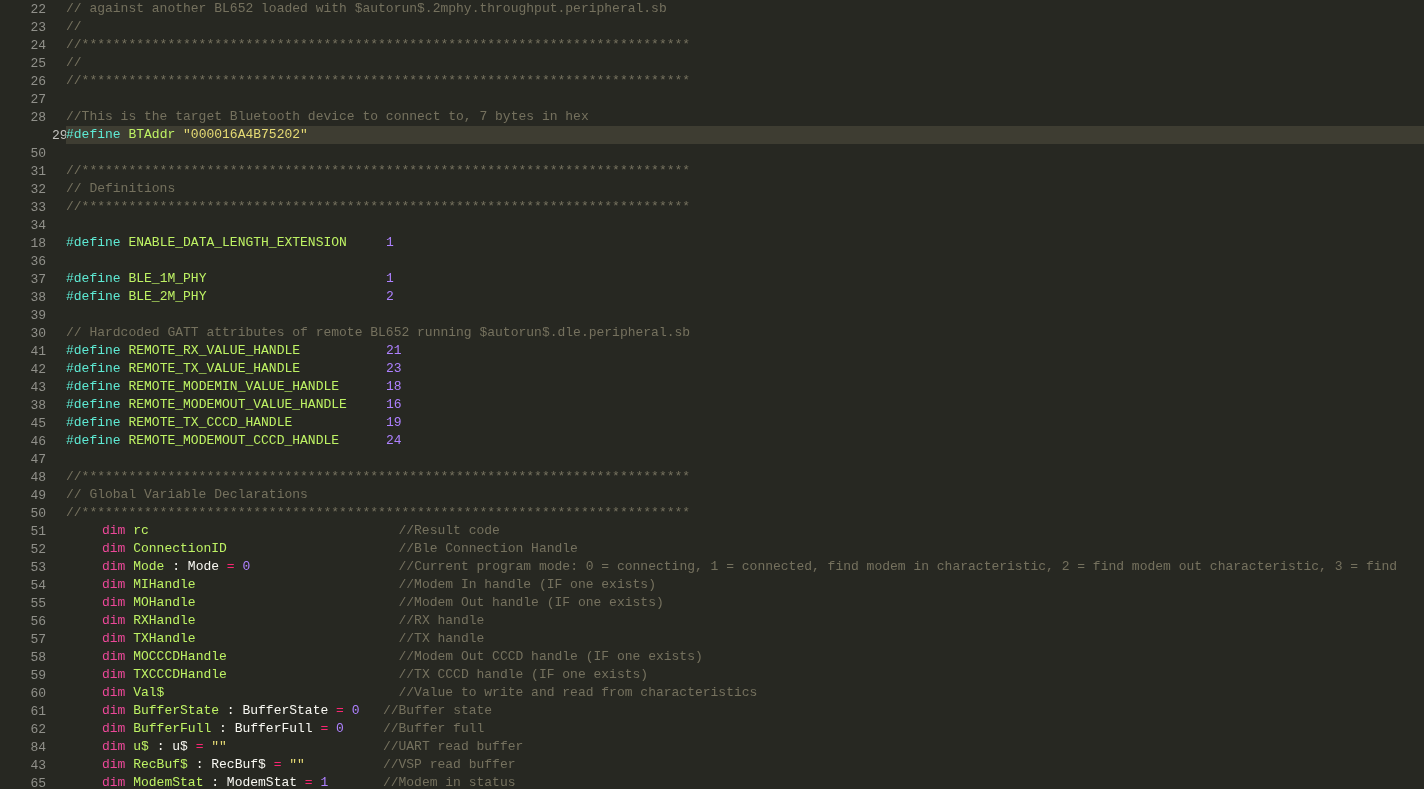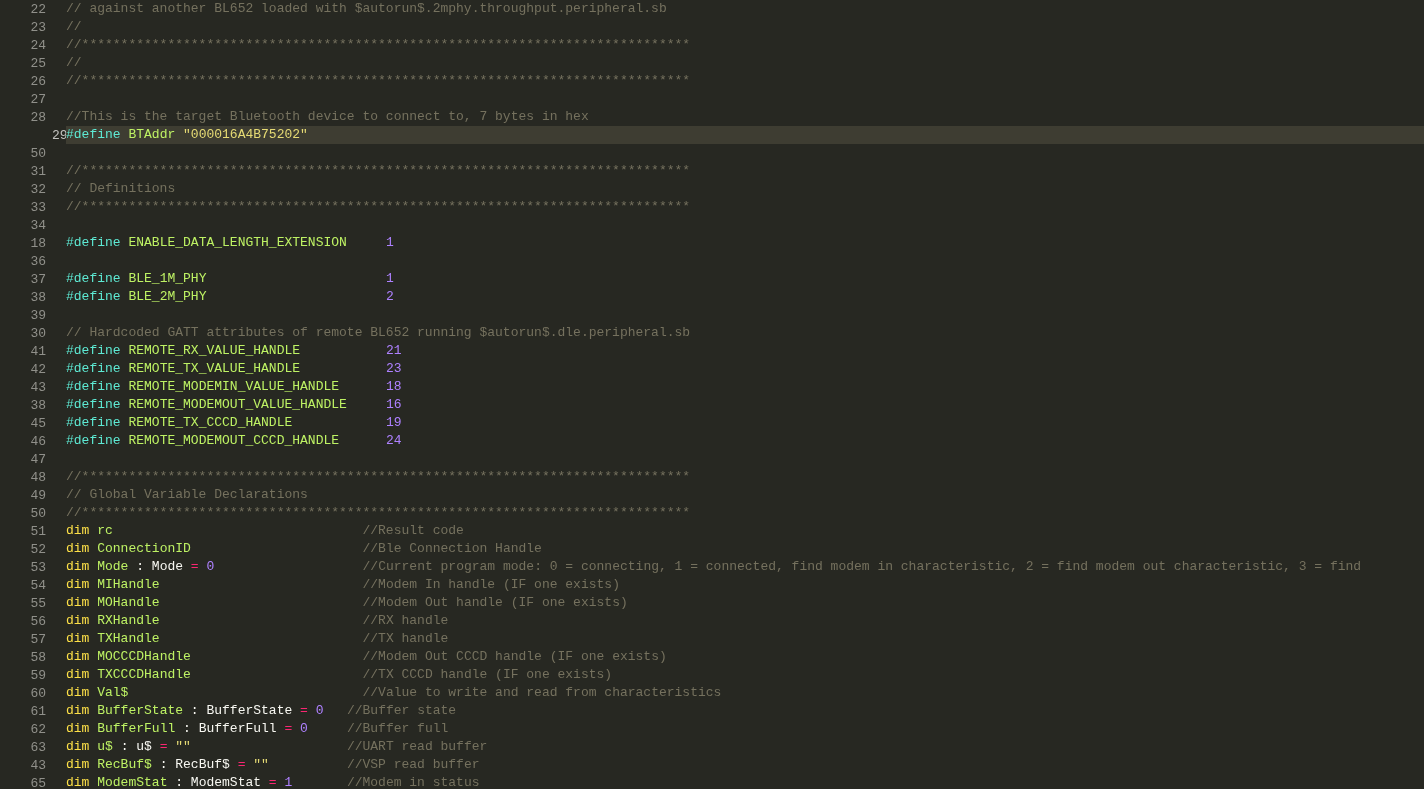--- a/index.html
+++ b/index.html
@@ -42,21 +42,21 @@
   position: relative;
 }
 .code .line {
   height: 18px;
 }
 .code .line.active {
   background: #3e3d32;
 }
 .tok-comment { color: #75715e; }
 .tok-keyword { color: #5eead4; }
-.tok-dim { color: #fde047; }
+.tok-dim { color: #ec4899; margin-left: 36px; }
 .tok-name { color: #bef264; }
 .tok-num { color: #ae81ff; }
 .tok-str { color: #e6db74; }
 .tok-op { color: #f92672; }
 </style>
 </head>
 <body>
 
 <div class="editor">
   <div class="gutter" id="gutter">
@@ -94,18 +94,18 @@
       <div class="ln">53</div>
       <div class="ln">54</div>
       <div class="ln">55</div>
       <div class="ln">56</div>
       <div class="ln">57</div>
       <div class="ln">58</div>
       <div class="ln">59</div>
       <div class="ln">60</div>
       <div class="ln">61</div>
       <div class="ln">62</div>
-      <div class="ln">63</div>
+      <div class="ln">84</div>
       <div class="ln">43</div>
       <div class="ln">65</div>
     </div>
   <div class="code" id="code"><div class="line"><span class="tok-comment">// against another BL652 loaded with $autorun$.2mphy.throughput.peripheral.sb</span></div><div class="line"><span class="tok-comment">//</span></div><div class="line"><span class="tok-comment">//******************************************************************************</span></div><div class="line"><span class="tok-comment">//</span></div><div class="line"><span class="tok-comment">//******************************************************************************</span></div><div class="line">&nbsp;</div><div class="line"><span class="tok-comment">//This is the target Bluetooth device to connect to, 7 bytes in hex</span></div><div class="line active"><span class="tok-keyword">#define</span><span> </span><span class="tok-name">BTAddr</span><span> </span><span class="tok-str">"000016A4B75202"</span></div><div class="line">&nbsp;</div><div class="line"><span class="tok-comment">//******************************************************************************</span></div><div class="line"><span class="tok-comment">// Definitions</span></div><div class="line"><span class="tok-comment">//******************************************************************************</span></div><div class="line">&nbsp;</div><div class="line"><span class="tok-keyword">#define</span><span> </span><span class="tok-name">ENABLE_DATA_LENGTH_EXTENSION</span><span>     </span><span class="tok-num">1</span></div><div class="line">&nbsp;</div><div class="line"><span class="tok-keyword">#define</span><span> </span><span class="tok-name">BLE_1M_PHY</span><span>                       </span><span class="tok-num">1</span></div><div class="line"><span class="tok-keyword">#define</span><span> </span><span class="tok-name">BLE_2M_PHY</span><span>                       </span><span class="tok-num">2</span></div><div class="line">&nbsp;</div><div class="line"><span class="tok-comment">// Hardcoded GATT attributes of remote BL652 running $autorun$.dle.peripheral.sb</span></div><div class="line"><span class="tok-keyword">#define</span><span> </span><span class="tok-name">REMOTE_RX_VALUE_HANDLE</span><span>           </span><span class="tok-num">21</span></div><div class="line"><span class="tok-keyword">#define</span><span> </span><span class="tok-name">REMOTE_TX_VALUE_HANDLE</span><span>           </span><span class="tok-num">23</span></div><div class="line"><span class="tok-keyword">#define</span><span> </span><span class="tok-name">REMOTE_MODEMIN_VALUE_HANDLE</span><span>      </span><span class="tok-num">18</span></div><div class="line"><span class="tok-keyword">#define</span><span> </span><span class="tok-name">REMOTE_MODEMOUT_VALUE_HANDLE</span><span>     </span><span class="tok-num">16</span></div><div class="line"><span class="tok-keyword">#define</span><span> </span><span class="tok-name">REMOTE_TX_CCCD_HANDLE</span><span>            </span><span class="tok-num">19</span></div><div class="line"><span class="tok-keyword">#define</span><span> </span><span class="tok-name">REMOTE_MODEMOUT_CCCD_HANDLE</span><span>      </span><span class="tok-num">24</span></div><div class="line">&nbsp;</div><div class="line"><span class="tok-comment">//******************************************************************************</span></div><div class="line"><span class="tok-comment">// Global Variable Declarations</span></div><div class="line"><span class="tok-comment">//******************************************************************************</span></div><div class="line"><span class="tok-dim">dim</span><span> </span><span class="tok-name">rc</span><span>                                </span><span class="tok-comment">//Result code</span></div><div class="line"><span class="tok-dim">dim</span><span> </span><span class="tok-name">ConnectionID</span><span>                      </span><span class="tok-comment">//Ble Connection Handle</span></div><div class="line"><span class="tok-dim">dim</span><span> </span><span class="tok-name">Mode</span><span> : Mode </span><span class="tok-op">=</span><span> </span><span class="tok-num">0</span><span>                   </span><span class="tok-comment">//Current program mode: 0 = connecting, 1 = connected, find modem in characteristic, 2 = find modem out characteristic, 3 = find</span></div><div class="line"><span class="tok-dim">dim</span><span> </span><span class="tok-name">MIHandle</span><span>                          </span><span class="tok-comment">//Modem In handle (IF one exists)</span></div><div class="line"><span class="tok-dim">dim</span><span> </span><span class="tok-name">MOHandle</span><span>                          </span><span class="tok-comment">//Modem Out handle (IF one exists)</span></div><div class="line"><span class="tok-dim">dim</span><span> </span><span class="tok-name">RXHandle</span><span>                          </span><span class="tok-comment">//RX handle</span></div><div class="line"><span class="tok-dim">dim</span><span> </span><span class="tok-name">TXHandle</span><span>                          </span><span class="tok-comment">//TX handle</span></div><div class="line"><span class="tok-dim">dim</span><span> </span><span class="tok-name">MOCCCDHandle</span><span>                      </span><span class="tok-comment">//Modem Out CCCD handle (IF one exists)</span></div><div class="line"><span class="tok-dim">dim</span><span> </span><span class="tok-name">TXCCCDHandle</span><span>                      </span><span class="tok-comment">//TX CCCD handle (IF one exists)</span></div><div class="line"><span class="tok-dim">dim</span><span> </span><span class="tok-name">Val$</span><span>                              </span><span class="tok-comment">//Value to write and read from characteristics</span></div><div class="line"><span class="tok-dim">dim</span><span> </span><span class="tok-name">BufferState</span><span> : BufferState </span><span class="tok-op">=</span><span> </span><span class="tok-num">0</span><span>   </span><span class="tok-comment">//Buffer state</span></div><div class="line"><span class="tok-dim">dim</span><span> </span><span class="tok-name">BufferFull</span><span> : BufferFull </span><span class="tok-op">=</span><span> </span><span class="tok-num">0</span><span>     </span><span class="tok-comment">//Buffer full</span></div><div class="line"><span class="tok-dim">dim</span><span> </span><span class="tok-name">u$</span><span> : u$ </span><span class="tok-op">=</span><span> </span><span class="tok-str">""</span><span>                    </span><span class="tok-comment">//UART read buffer</span></div><div class="line"><span class="tok-dim">dim</span><span> </span><span class="tok-name">RecBuf$</span><span> : RecBuf$ </span><span class="tok-op">=</span><span> </span><span class="tok-str">""</span><span>          </span><span class="tok-comment">//VSP read buffer</span></div><div class="line"><span class="tok-dim">dim</span><span> </span><span class="tok-name">ModemStat</span><span> : ModemStat </span><span class="tok-op">=</span><span> </span><span class="tok-num">1</span><span>       </span><span class="tok-comment">//Modem in status</span></div></div>
 </div>
 
 </body></html>

